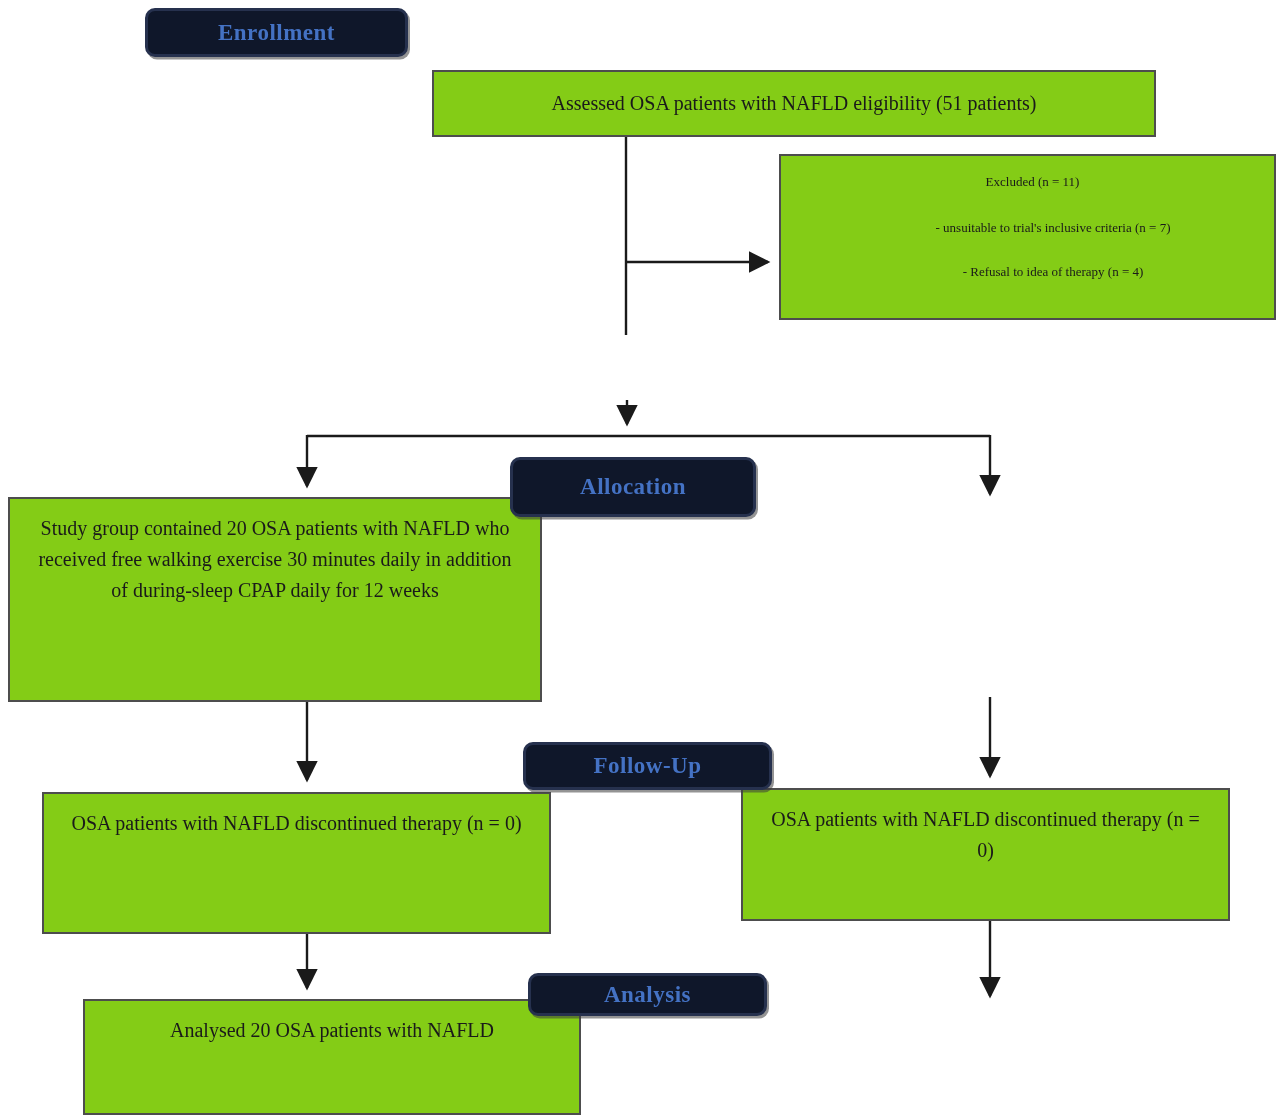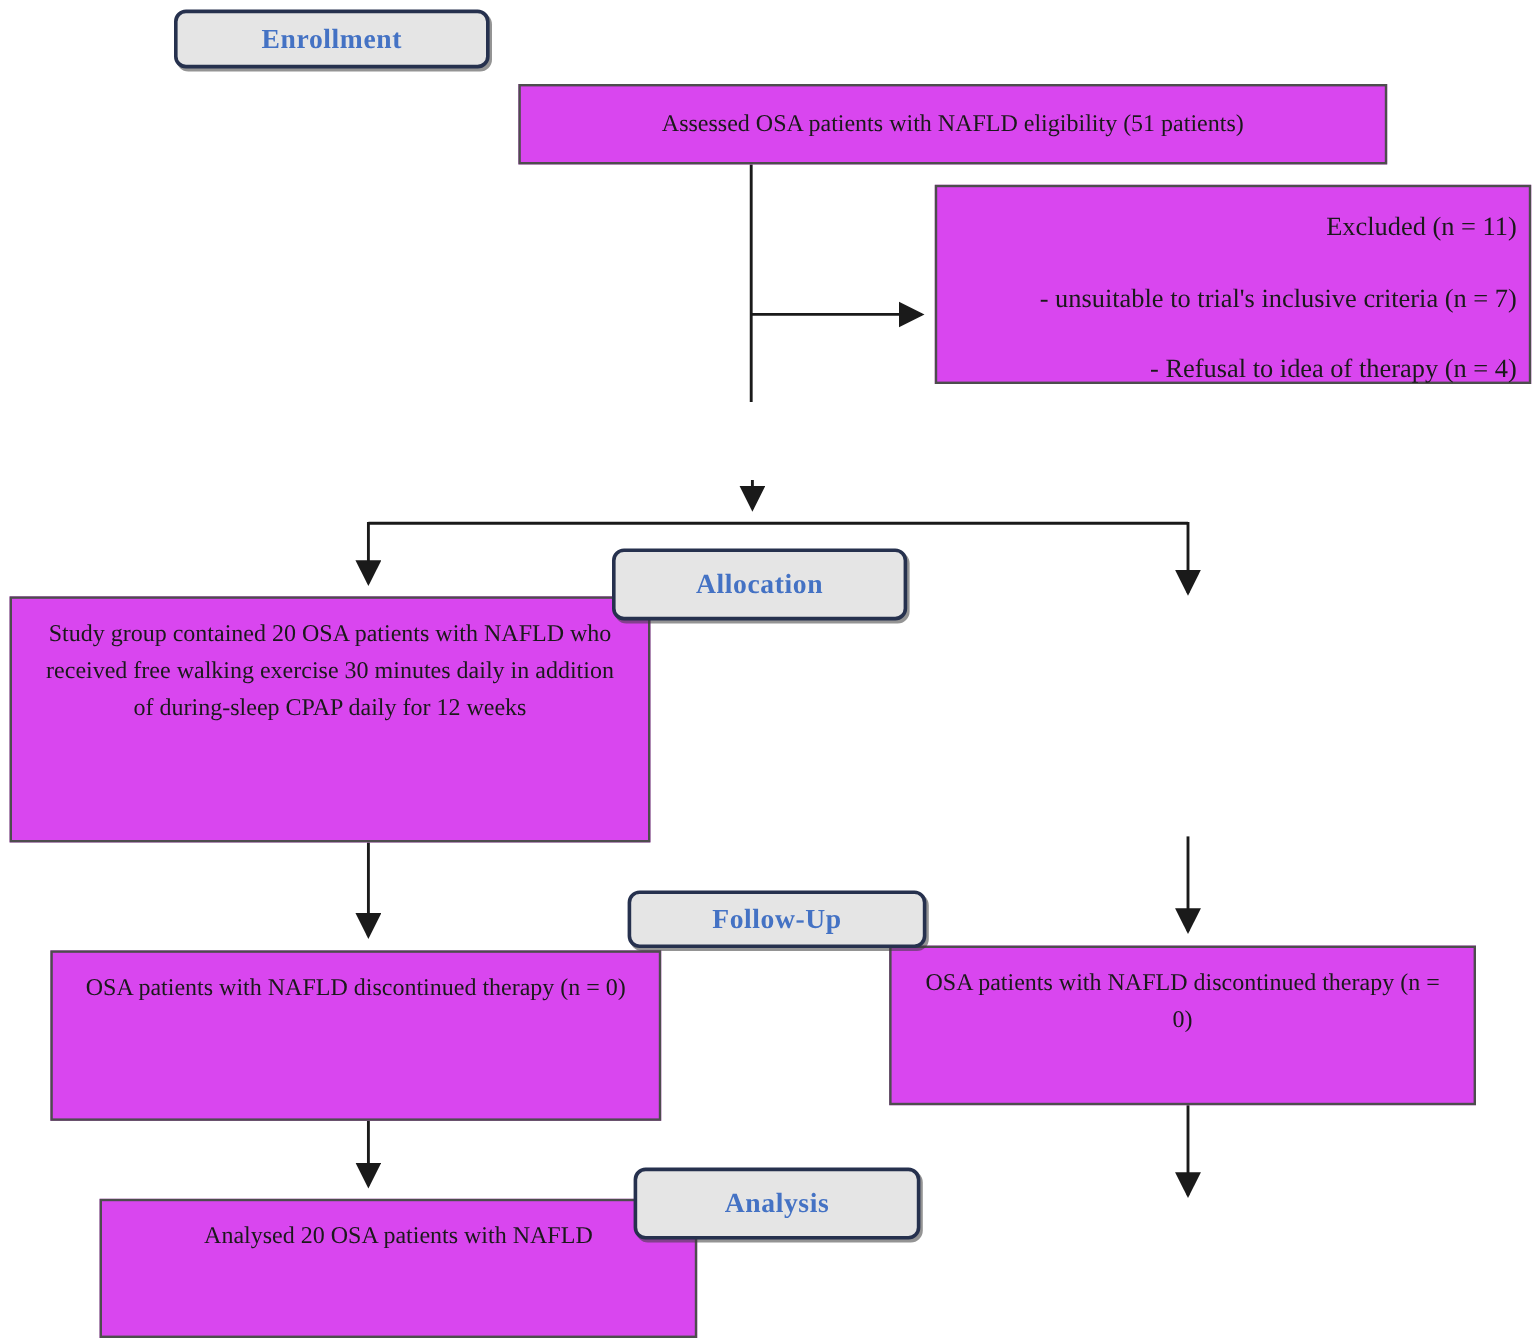--- a/index.html
+++ b/index.html
@@ -17,56 +17,56 @@
     overflow: hidden;
   }
   #connectors {
     position: absolute;
     left: 0; top: 0;
     width: 1280px; height: 1119px;
     z-index: 1;
   }
   .node {
     position: absolute;
-    background: #d946ef;
+    background: #84cc16;
     border: 2px solid #4d4d4d;
     box-sizing: border-box;
     z-index: 2;
     font-size: 20px;
     line-height: 1.55;
     text-align: center;
   }
   .node.center-v {
     display: flex;
     align-items: center;
     justify-content: center;
   }
   .node.top-v {
     padding-top: 14px;
   }
   .badge {
     position: absolute;
-    background: #e5e5e5;
+    background: #0f172a;
     border: 3px solid #26314e;
     border-radius: 10px;
     box-shadow: 2px 2.5px 0 rgba(60,60,60,0.55);
     box-sizing: border-box;
     z-index: 3;
     display: flex;
     align-items: center;
     justify-content: center;
     font-size: 23px;
     font-weight: bold;
     color: #4472c4;
     letter-spacing: 0.5px;
   }
   .excluded-inner {
-    text-align: right;
+    text-align: center;
     padding: 16px 10px 0 20px;
-    font-size: 22px;
+    font-size: 13px;
   }
   .excluded-title { margin-bottom: 26px; }
   .excluded-item { margin-bottom: 24px; margin-left: 41px; }
   .pad-wide { padding-left: 18px; padding-right: 18px; }
 </style>
 </head>
 <body>
 
 <div id="canvas">
 
@@ -96,21 +96,21 @@
 
     <line x1="990" y1="921" x2="990" y2="996" stroke="#1a1a1a" stroke-width="2.4" marker-end="url(#arrowhead)"></line>
   </svg>
 
   <div class="badge" style="left:145px; top:8px; width:263px; height:49px;">Enrollment</div>
 
   <div class="badge" style="left:510px; top:457px; width:246px; height:60px;">Allocation</div>
 
   <div class="badge" style="left:523px; top:742px; width:249px; height:48px;">Follow-Up</div>
 
-  <div class="badge" style="left:528px; top:973px; width:239px; height:60px;">Analysis</div>
+  <div class="badge" style="left:528px; top:973px; width:239px; height:43px;">Analysis</div>
 
   <div class="node center-v" style="left:432px; top:70px; width:724px; height:67px;">
     <span>Assessed OSA patients with NAFLD eligibility (51 patients)</span>
   </div>
 
   <div class="node" style="left:779px; top:154px; width:497px; height:166px;">
     <div class="excluded-inner">
       <div class="excluded-title">Excluded  (n = 11)</div>
       <div class="excluded-item">- unsuitable to trial's inclusive criteria (n = 7)</div>
       <div class="excluded-item">- Refusal to idea of therapy (n = 4)</div>

